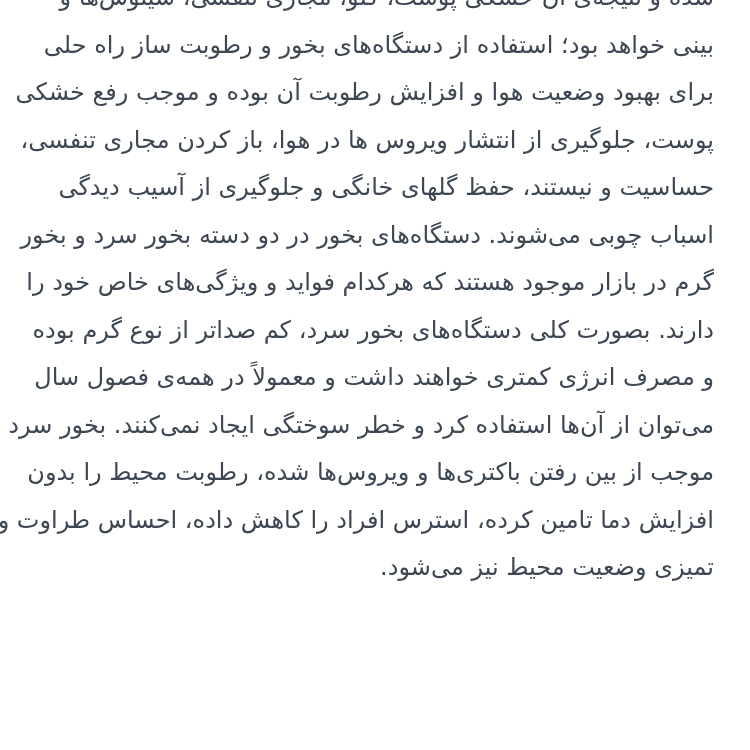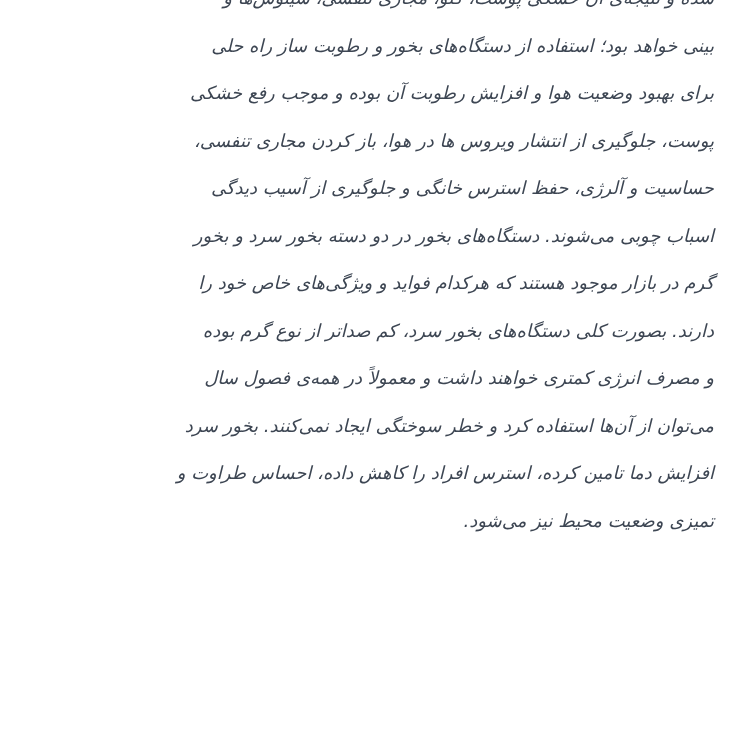--- a/index.html
+++ b/index.html
@@ -16,39 +16,39 @@
     font-family: "DejaVu Sans", sans-serif;
   }
   .article {
     direction: rtl;
     text-align: right;
     margin-top: -26px;
     padding: 0 36px 0 30px;
     color: #3d4653;
   }
   .text-line {
-    font-size: 18px;
+    font-size: 24px;
     line-height: 47.5px;
     white-space: nowrap;
     letter-spacing: 0;
     unicode-bidi: plaintext;
-    font-style: italic;
   }
 </style>
 </head>
 <body>
 
 <div class="frame">
   <div class="article">
     <div class="text-line">شده و نتیجه‌ی آن خشکی پوست، گلو، مجاری تنفسی، سینوس‌ها و</div>
     <div class="text-line">بینی خواهد بود؛ استفاده از دستگاه‌های بخور و رطوبت ساز راه حلی</div>
     <div class="text-line">برای بهبود وضعیت هوا و افزایش رطوبت آن بوده و موجب رفع خشکی</div>
     <div class="text-line">پوست، جلوگیری از انتشار ویروس ها در هوا، باز کردن مجاری تنفسی،</div>
-    <div class="text-line">حساسیت و آلرژی، حفظ استرس خانگی و جلوگیری از آسیب دیدگی</div>
+    <div class="text-line">حساسیت و نیستند، حفظ گلهای خانگی و جلوگیری از آسیب دیدگی</div>
     <div class="text-line">اسباب چوبی می‌شوند. دستگاه‌های بخور در دو دسته بخور سرد و بخور</div>
     <div class="text-line">گرم در بازار موجود هستند که هرکدام فواید و ویژگی‌های خاص خود را</div>
     <div class="text-line">دارند. بصورت کلی دستگاه‌های بخور سرد، کم صداتر از نوع گرم بوده</div>
     <div class="text-line">و مصرف انرژی کمتری خواهند داشت و معمولاً در همه‌ی فصول سال</div>
     <div class="text-line">می‌توان از آن‌ها استفاده کرد و خطر سوختگی ایجاد نمی‌کنند. بخور سرد</div>
+    <div class="text-line">موجب از بین رفتن باکتری‌ها و ویروس‌ها شده، رطوبت محیط را بدون</div>
     <div class="text-line">افزایش دما تامین کرده، استرس افراد را کاهش داده، احساس طراوت و</div>
     <div class="text-line">تمیزی وضعیت محیط نیز می‌شود.</div>
   </div>
 </div>
 
 </body></html>

